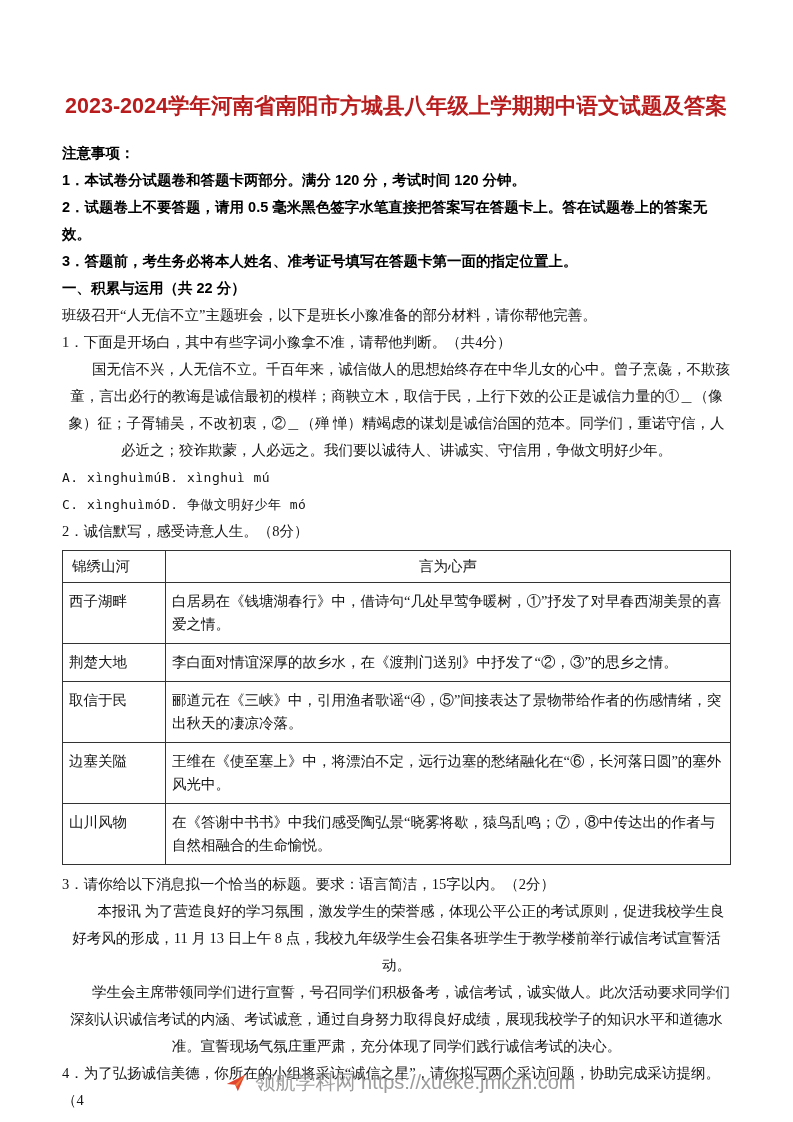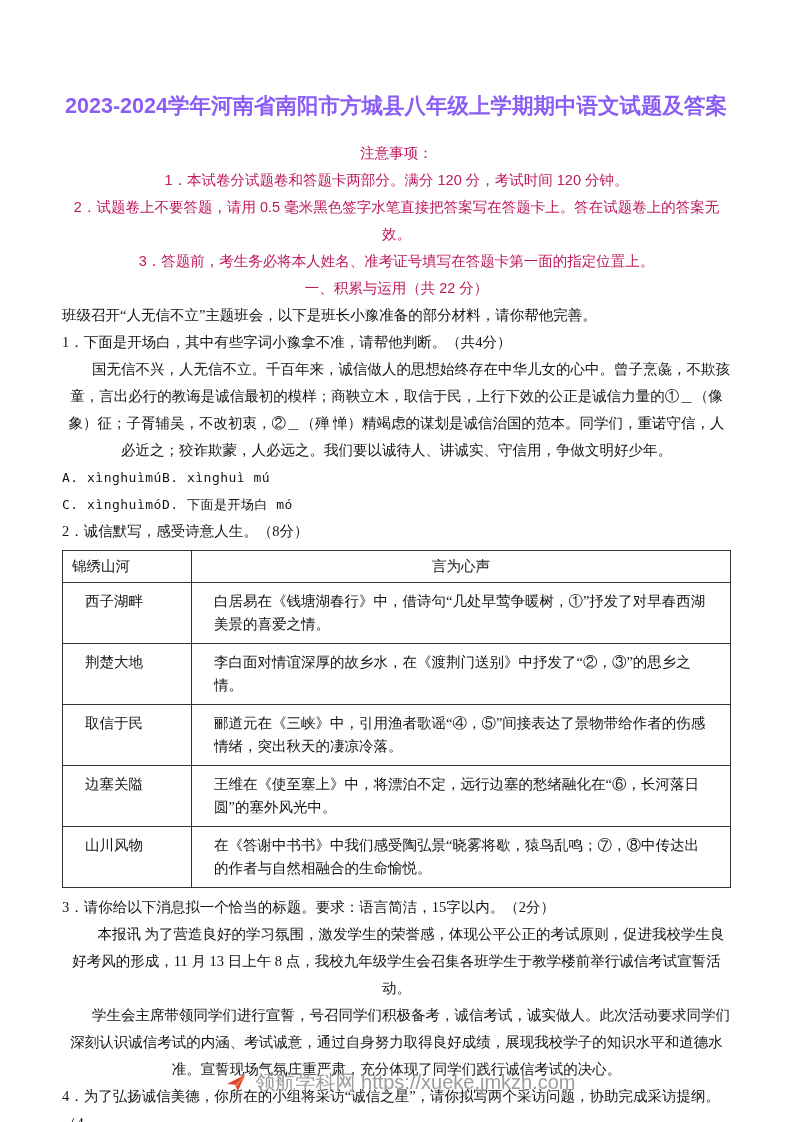--- a/index.html
+++ b/index.html
@@ -14,46 +14,45 @@
     font-size:14.5px;
     color:#141414;
   }
   .title{
     font-family:"Liberation Sans","DejaVu Sans",sans-serif;
     font-weight:bold;
     font-size:21.5px;
     line-height:2.05;
     text-align:center;
     margin:0 1px 12px 0;
-    color:#8b5cf6;
+    color:#b91c1c;
   }
   p{margin:0;line-height:27px;}
   .b{
     font-family:"Liberation Sans","DejaVu Sans",sans-serif;
-    font-weight:normal;
-    color:#be185d;
-    text-align:center;
+    font-weight:bold;
+    color:#000000;
   }
   .ind{text-indent:2em;text-align:center;}
   .mono{
     font-family:"DejaVu Sans Mono","Liberation Mono",monospace;
     font-size:13px;
     letter-spacing:0.5px;
   }
   table.dict{
     width:100%;
     border-collapse:collapse;
     margin:5px 0 6px 0;
   }
   table.dict th,table.dict td{
     border:1px solid #333;
     font-weight:normal;
     font-size:14.5px;
     line-height:23px;
-    padding:7px 22px;
+    padding:7px 6px;
     vertical-align:top;
     text-align:left;
   }
   table.dict th{padding:4px 9px;margin-top:48px;}
   table.dict .col-place{width:84px;white-space:nowrap;}
   table.dict th.col-voice{text-align:center;}
   .footer{
     position:absolute;
     left:8px;right:0;bottom:26px;
     display:flex;
@@ -77,21 +76,21 @@
   <p class="b">1．本试卷分试题卷和答题卡两部分。满分 120 分，考试时间 120 分钟。</p>
   <p class="b">2．试题卷上不要答题，请用 0.5 毫米黑色签字水笔直接把答案写在答题卡上。答在试题卷上的答案无效。</p>
   <p class="b">3．答题前，考生务必将本人姓名、准考证号填写在答题卡第一面的指定位置上。</p>
 
   <p class="b">一、积累与运用（共 22 分）</p>
   <p>班级召开“人无信不立”主题班会，以下是班长小豫准备的部分材料，请你帮他完善。</p>
 
   <p>1．下面是开场白，其中有些字词小豫拿不准，请帮他判断。（共4分）</p>
   <p class="ind">国无信不兴，人无信不立。千百年来，诚信做人的思想始终存在中华儿女的心中。曾子烹彘，不欺孩童，言出必行的教诲是诚信最初的模样；商鞅立木，取信于民，上行下效的公正是诚信力量的①＿（像 象）征；子胥辅吴，不改初衷，②＿（殚 惮）精竭虑的谋划是诚信治国的范本。同学们，重诺守信，人必近之；狡诈欺蒙，人必远之。我们要以诚待人、讲诚实、守信用，争做文明好少年。</p>
   <p class="mono">A. xìnghuìmúB. xìnghuì mú</p>
-  <p class="mono">C. xìnghuìmóD. 下面是开场白 mó</p>
+  <p class="mono">C. xìnghuìmóD. 争做文明好少年 mó</p>
 
   <p>2．诚信默写，感受诗意人生。（8分）</p>
 
   <table class="dict">
     <tbody>
         <tr>
       <th class="col-place">锦绣山河</th>
       <th class="col-voice">言为心声</th>
     </tr>
     <tr>

